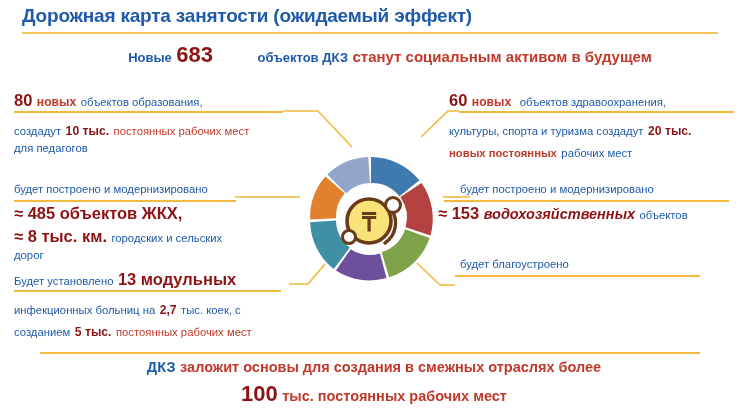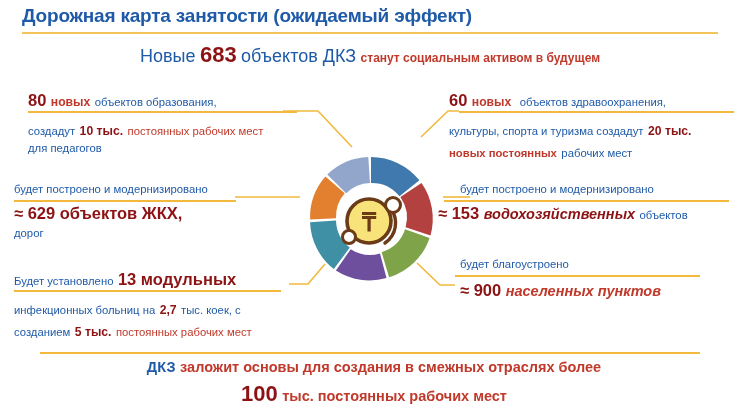--- a/index.html
+++ b/index.html
@@ -20,23 +20,23 @@
   .title-rule {
     position: absolute; left: 22px; top: 32px; width: 696px; height: 2px;
     background: #f2b93c; opacity: .85;
   }
 
   
   .subtitle {
     position: absolute; left: 0; top: 42px; width: 740px;
     text-align: center; white-space: nowrap;
   }
-  .subtitle .blue { color: #1f5aa8; font-size: 18px; font-weight: normal; }
+  .subtitle .blue { color: #1f5aa8; font-size: 13px; font-weight: bold; margin-left: 40px; }
   .subtitle .bignum { color: #8c1214; font-size: 22px; font-weight: bold; }
-  .subtitle .red { color: #c0392b; font-size: 12px; font-weight: bold; }
+  .subtitle .red { color: #c0392b; font-size: 15px; font-weight: bold; }
 
   
   .block { position: absolute; }
   .line { white-space: nowrap; line-height: 1.32; }
   .b  { color: #1f5aa8; }          
   .r  { color: #c0392b; }          
   .dr { color: #8c1214; }          
   .s13 { font-size: 11.3px; }
   .s14 { font-size: 12.2px; }
   .n15 { font-size: 14.5px; font-weight: bold; font-style: italic; }
@@ -85,21 +85,21 @@
 
     <line x1="235" y1="197" x2="300" y2="197" stroke="#f2b93c" stroke-width="1.6"></line>
 
     <line x1="443" y1="197" x2="470" y2="197" stroke="#f2b93c" stroke-width="1.6"></line>
 
     <polyline points="289,284 308,284 325,264" fill="none" stroke="#f2b93c" stroke-width="1.6"></polyline>
 
     <polyline points="455,285 440,285 417,263" fill="none" stroke="#f2b93c" stroke-width="1.6"></polyline>
   </svg>
 
-  <div class="block" style="left:14px; top:90px; width:275px;margin-left:14px;">
+  <div class="block" style="left:14px; top:90px; width:275px;">
     <div class="line">
       <span class="dr n17">80</span>
       <span class="r s14 bold">новых</span>
       <span class="b s13">объектов образования,</span>
     </div>
     <div class="rule" style="left:0px; top:21px; width:269px;"></div>
     <div class="line" style="margin-top:7px;">
       <span class="b s13">создадут</span>
       <span class="dr s14 bold">10 тыс.</span>
       <span class="r s13">постоянных рабочих мест</span>
@@ -121,22 +121,26 @@
     <div class="line" style="margin-top:1px;">
       <span class="r s13 bold">новых постоянных</span>
       <span class="b s13">рабочих мест</span>
     </div>
   </div>
 
   <div class="block" style="left:14px; top:182px; width:260px;">
     <div class="line b s13">будет построено и модернизировано</div>
     <div class="rule" style="left:0px; top:18px; width:222px;"></div>
     <div class="line" style="margin-top:6px;">
-      <span class="dr n17">≈ 629</span>
+      <span class="dr n17">≈ 485</span>
       <span class="dr n17">объектов ЖКХ,</span>
+    </div>
+    <div class="line" style="margin-top:1px;">
+      <span class="dr n17">≈ 8 тыс. км.</span>
+      <span class="b s13">городских и сельских</span>
     </div>
     <div class="line b s13" style="margin-top:1px;">дорог</div>
   </div>
 
   <div class="block" style="left:438px; top:182px; width:295px;">
     <div class="line b s13" style="margin-left:22px;">будет построено и модернизировано</div>
     <div class="rule" style="left:6px; top:18px; width:285px;"></div>
     <div class="line" style="margin-top:6px;">
       <span class="dr n17">≈ 153</span>
       <span class="dr n15">водохозяйственных</span>
@@ -158,24 +162,20 @@
     <div class="line" style="margin-top:1px;">
       <span class="b s13">созданием</span>
       <span class="dr s14 bold">5 тыс.</span>
       <span class="r s13">постоянных рабочих мест</span>
     </div>
   </div>
 
   <div class="block" style="left:460px; top:257px; width:260px;">
     <div class="line b s13">будет благоустроено</div>
     <div class="rule" style="left:-5px; top:18px; width:245px;"></div>
-    <div class="line" style="margin-top:8px;">
-      <span class="dr n17">≈ 900</span>
-      <span class="r n15">населенных пунктов</span>
-    </div>
   </div>
 
   <div class="donut-wrap">
     <svg viewBox="0 0 156 156" width="156" height="156">
       <g>
 
         <path fill="#3f79ad" d="M 78 16 A 62 62 0 0 1 126.4 39.3 L 106.5 55.3 A 36 36 0 0 0 78 42 Z"></path>
 
         <path fill="#b2413f" d="M 128.5 42.1 A 62 62 0 0 1 137.5 94.4 L 112.6 86.2 A 36 36 0 0 0 107.4 55.9 Z"></path>
 

